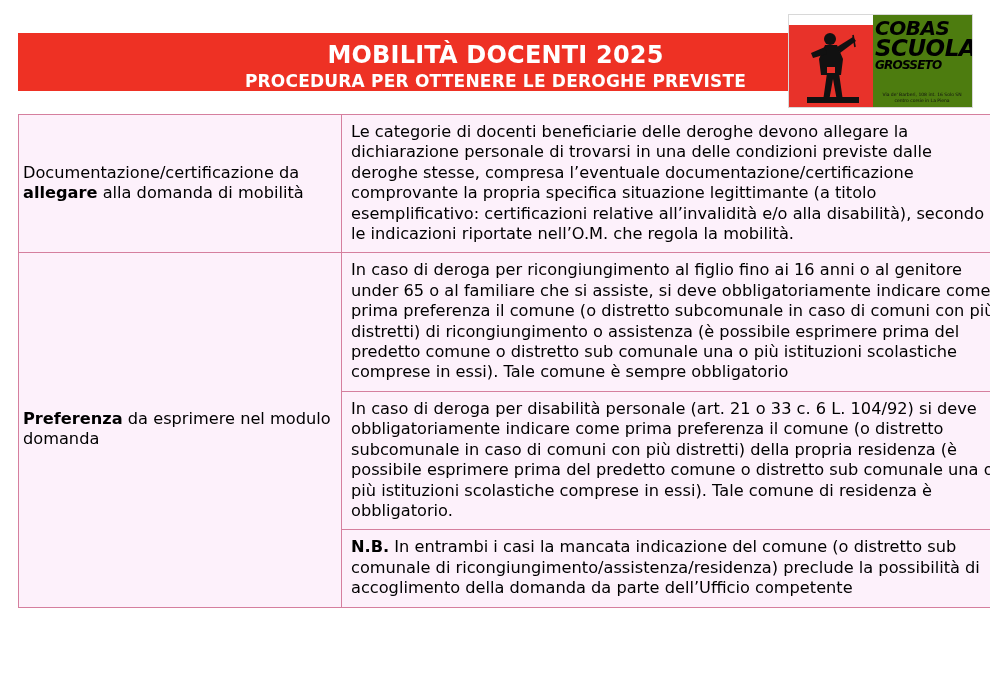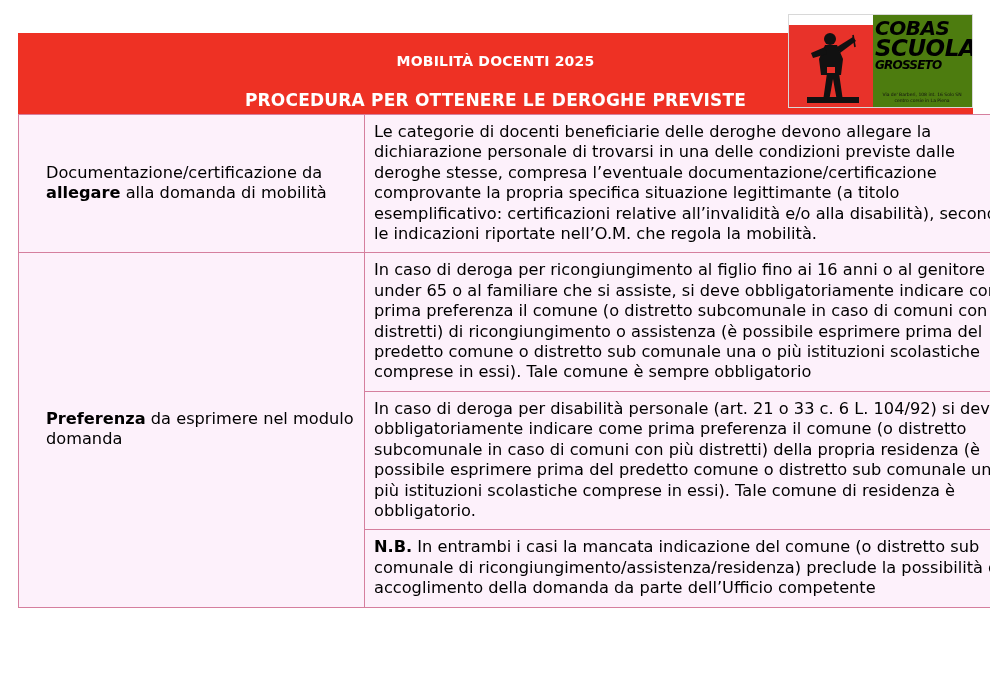--- a/index.html
+++ b/index.html
@@ -30,29 +30,28 @@
   }
   .banner {
     background: #ee3124;
     color: #ffffff;
     text-align: center;
     font-weight: bold;
     letter-spacing: 0.2px;
     box-sizing: border-box;
   }
   .banner-line1 {
-    font-size: 14px;
-    padding: 20px 0 2px 0;
+    font-size: 24px;
+    padding: 9px 0 2px 0;
     line-height: 1.15;
   }
   .banner-line2 {
     font-size: 17px;
-    padding: 0 0 8px 0;
+    padding: 0 0 0 0;
     line-height: 1.15;
-    margin-top: 20px;
   }
   .banner-spacer {
     height: 9px;
     background: #ffffff;
   }
 
   
   .logo {
     position: absolute;
     right: 17px;
@@ -125,21 +124,21 @@
     border: 1px solid #d57f9e;
     vertical-align: top;
     padding: 7px 9px 8px 9px;
     font-size: 16.2px;
     line-height: 1.26;
     background: #fdf1fb;
   }
   td.label-cell {
     width: 310px;
     vertical-align: middle;
-    padding-left: 27px;
+    padding-left: 4px;
     padding-right: 8px;
   }
   td.body-cell {
     width: 645px;
   }
   .bold { font-weight: bold; }
 </style>
 </head>
 <body>
 

